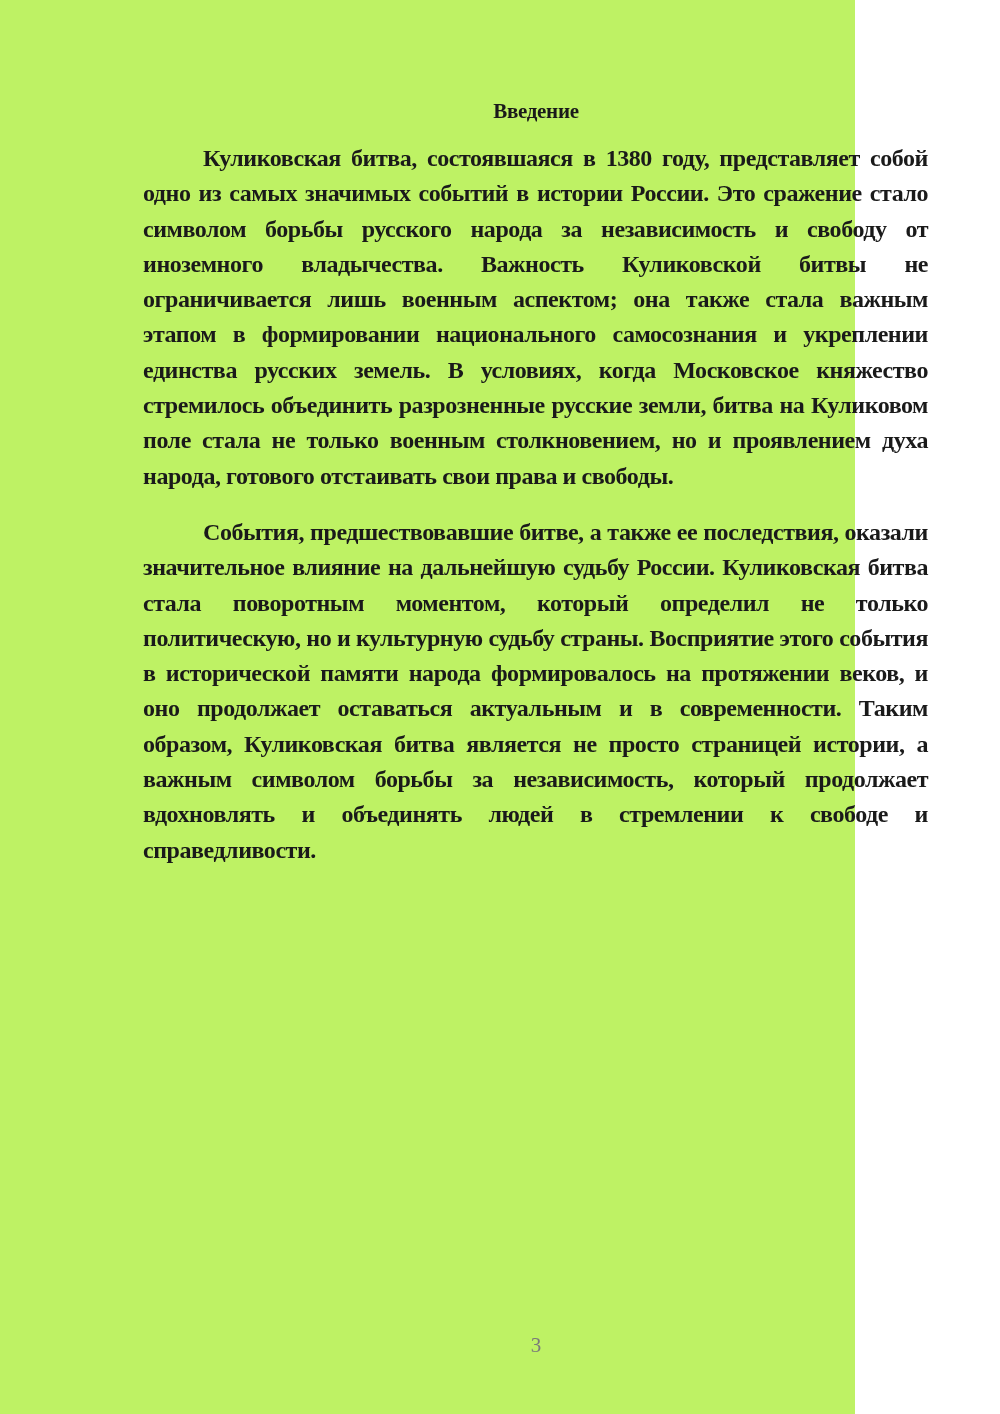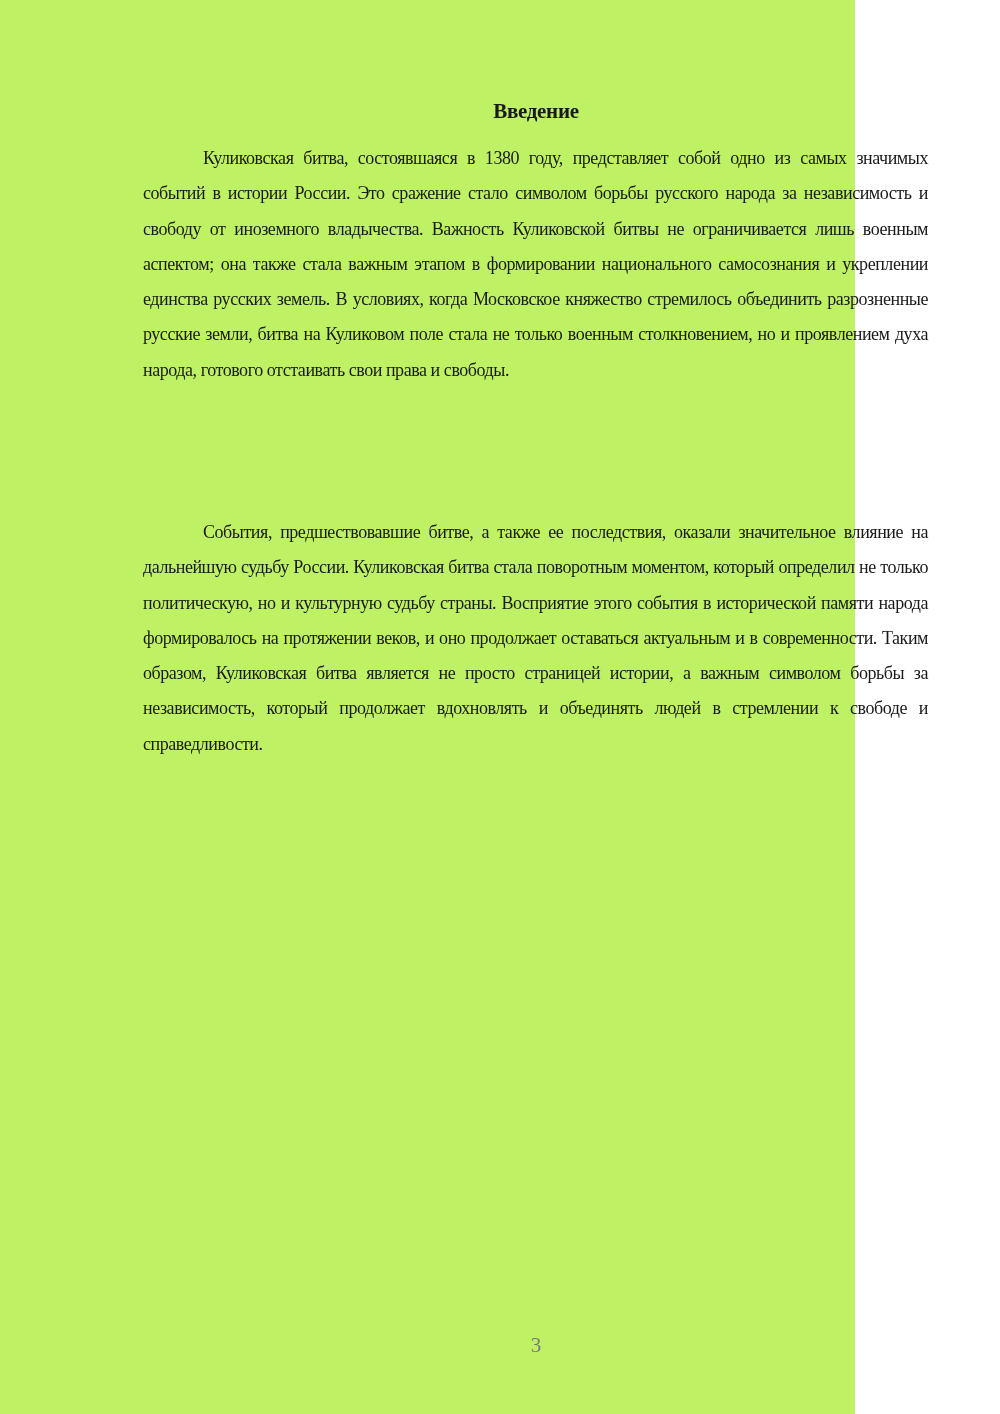--- a/index.html
+++ b/index.html
@@ -30,24 +30,25 @@
       text-align: center;
       font-weight: bold;
       font-size: 21px;
       line-height: 28px;
       letter-spacing: -0.3px;
     }
     .body-text {
       position: absolute;
       left: 143px;
       width: 785px;
-      font-size: 18px;
+      font-size: 24px;
       line-height: 35.3px;
       text-align: justify;
       letter-spacing: -0.45px;
+      font-weight: bold;
     }
     .para {
       margin: 0;
       text-indent: 60px;
       text-align: justify;
     }
     .p1 { top: 141px; }
     .p2 { top: 515px; }
     .page-number {
       position: absolute;

